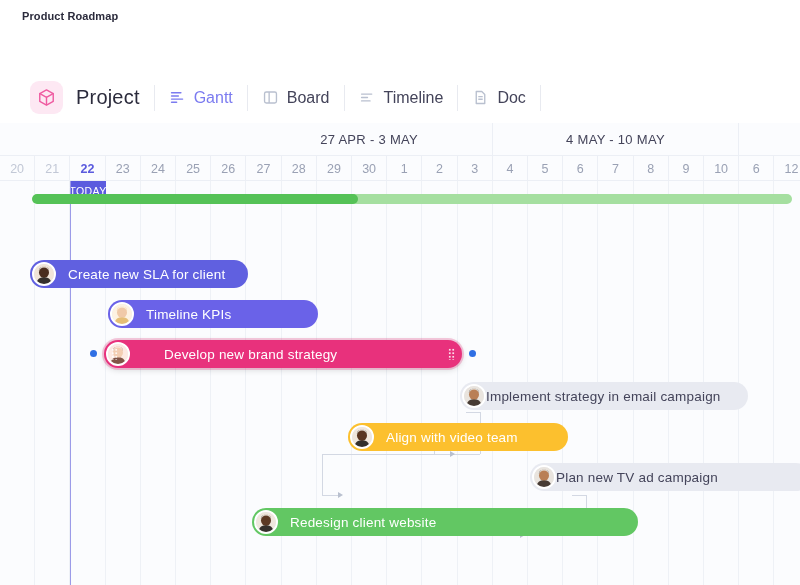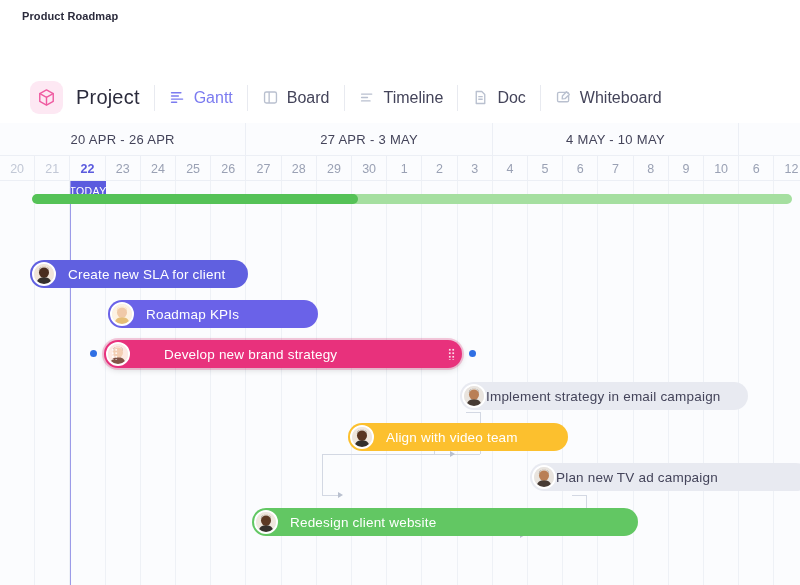--- a/index.html
+++ b/index.html
@@ -192,34 +192,24 @@
     <span class="tico">
       <svg width="17" height="17" viewBox="0 0 20 20" fill="none" stroke="#b9c0cf" stroke-width="1.6" stroke-linejoin="round">
         <path d="M5 3h6.5L15 6.5V17H5z"></path>
         <path d="M7.4 9h5.2M7.4 12h5.2"></path>
       </svg>
     </span>
     <span>Doc</span>
   </div>
   <div class="vsep"></div>
 
-  <div class="vtab">
-    <span class="tico">
-      <svg width="17" height="17" viewBox="0 0 20 20" fill="none" stroke="#b9c0cf" stroke-width="1.6" stroke-linejoin="round">
-        <rect x="3" y="4" width="13" height="11" rx="1.6"></rect>
-        <path d="M13.5 3.2 16.8 6.4 11.8 11.4l-3.3.2.2-3.3z" fill="#fbfcfe"></path>
-      </svg>
-    </span>
-    <span>Whiteboard</span>
-  </div>
 </div>
 
 <div class="gantt">
   <div class="week-row" id="week-row">
-      <div class="week-cell" style="left: 0px; width: 246.4px;">20 APR - 26 APR</div>
       <div class="week-cell" style="left: 246.4px; width: 246.4px;">27 APR - 3 MAY</div>
       <div class="week-cell" style="left: 492.8px; width: 246.4px;">4 MAY - 10 MAY</div>
       <div class="week-cell" style="left: 739.2px; width: 70.4px;"></div>
     </div>
   <div class="day-row" id="day-row">
       <div class="day-cell past" style="left: 0px; width: 35.2px;">20</div>
       <div class="day-cell past" style="left: 35.2px; width: 35.2px;">21</div>
       <div class="day-cell today" style="left: 70.4px; width: 35.2px;">22</div>
       <div class="day-cell " style="left: 105.6px; width: 35.2px;">23</div>
       <div class="day-cell " style="left: 140.8px; width: 35.2px;">24</div>
@@ -306,21 +296,21 @@
           </svg></div>
         <span class="label">Create new SLA for client</span>
       </div>
       <div class="bar solid" style="left: 108px; top: 177px; width: 210px; background: rgb(106, 98, 232);">
         <div class="avatar"><svg width="20" height="20" viewBox="0 0 20 20">
             <rect width="20" height="20" fill="#fdf2e2"></rect>
             <ellipse cx="10" cy="18.5" rx="7" ry="5.5" fill="#e0b564" opacity="0.85"></ellipse>
             <circle cx="10" cy="8.6" r="5" fill="#f0c9a8"></circle>
             <path d="M4.9 7.6a5.1 5.1 0 0 1 10.2 0c0-3.3-2.3-5-5.1-5s-5.1 1.7-5.1 5z" fill="#e0b564"></path>
           </svg></div>
-        <span class="label">Roadmap KPIs</span>
+        <span class="label">Timeline KPIs</span>
       </div>
       <div class="dotconn" style="left: 90px; top: 227px; position: absolute;"></div>
       <div class="dotconn" style="left: 469px; top: 227px; position: absolute;"></div>
       <div class="bar solid" style="left: 104px; top: 217px; width: 358px; background: rgb(232, 49, 124); box-shadow: rgba(232, 49, 124, 0.25) 0px 0px 0px 2px, rgba(0, 0, 0, 0.15) 0px 2px 6px;">
         <div class="avatar"><svg width="20" height="20" viewBox="0 0 20 20">
             <rect width="20" height="20" fill="#fde9e2"></rect>
             <ellipse cx="10" cy="18.5" rx="7" ry="5.5" fill="#6b3a2c" opacity="0.85"></ellipse>
             <circle cx="10" cy="8.6" r="5" fill="#f3cdb2"></circle>
             <path d="M4.9 7.6a5.1 5.1 0 0 1 10.2 0c0-3.3-2.3-5-5.1-5s-5.1 1.7-5.1 5z" fill="#6b3a2c"></path>
           </svg></div>

